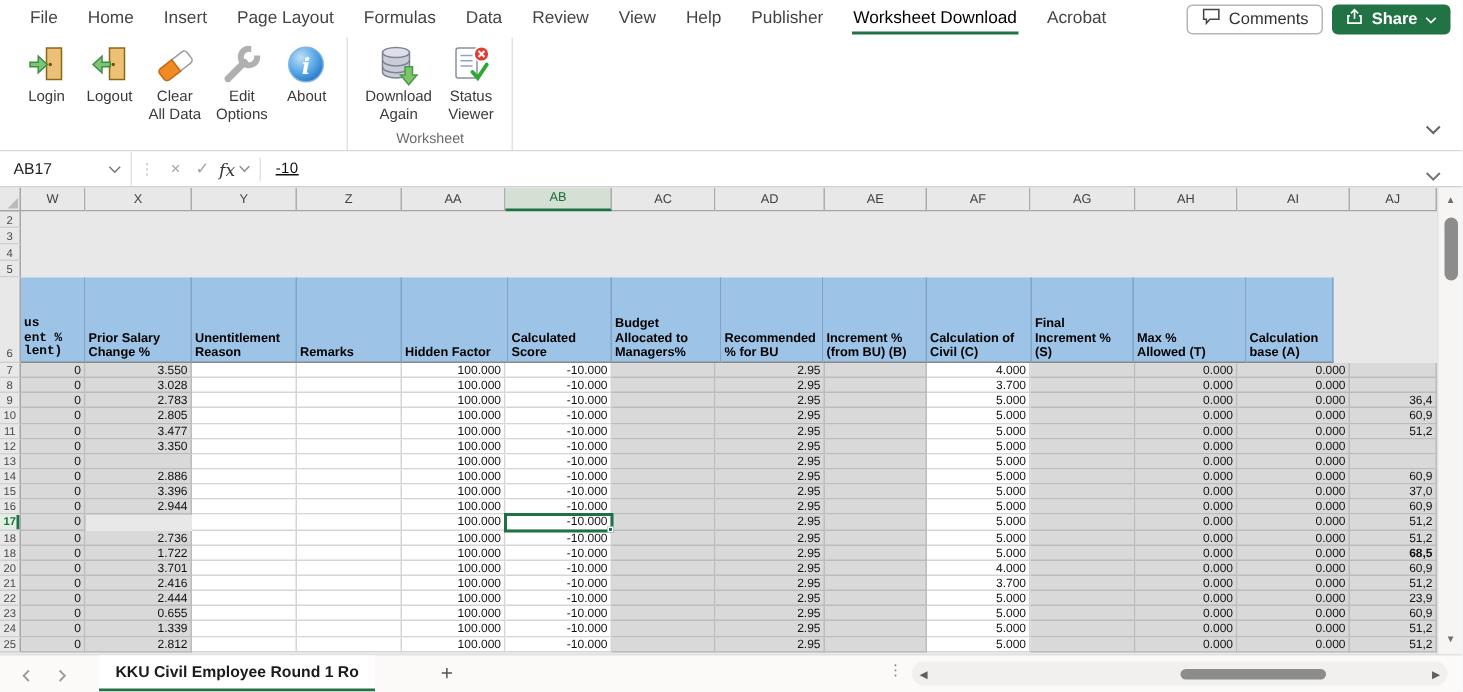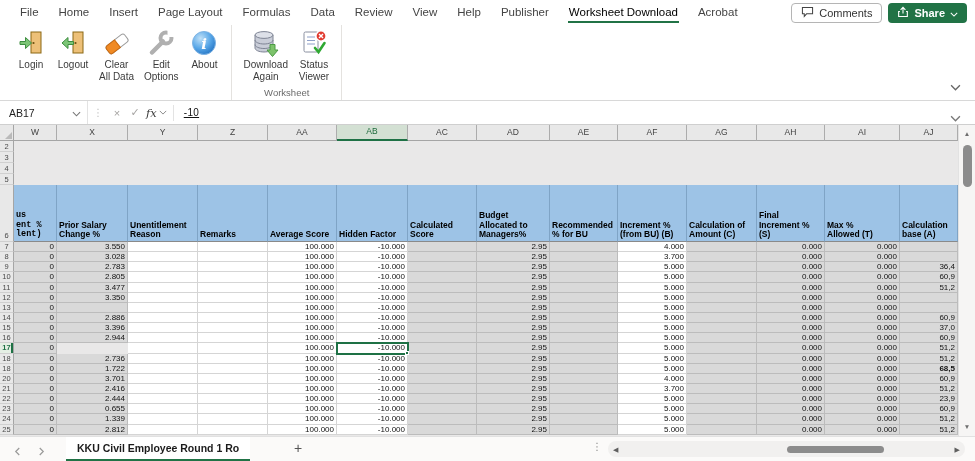--- a/index.html
+++ b/index.html
@@ -319,33 +319,32 @@
         <div class="hdr-row">
           <div class="gut hdr6">6</div>
           <div class="hcell" style="width: 43px; font-family: Liberation Mono, monospace;">us
 ent %
 lent)</div>
           <div class="hcell" style="width: 71px;">Prior Salary
 Change %</div>
           <div class="hcell" style="width: 70px;">Unentitlement
 Reason</div>
           <div class="hcell" style="width: 70px;">Remarks</div>
-          <div class="hcell" style="width: 69px;">Average Score</div>
           <div class="hcell" style="width: 71px;">Hidden Factor</div>
           <div class="hcell" style="width: 69px;">Calculated
 Score</div>
           <div class="hcell" style="width: 73px;">Budget
 Allocated to
 Managers%</div>
           <div class="hcell" style="width: 68px;">Recommended
 % for BU</div>
           <div class="hcell" style="width: 69px;">Increment %
 (from BU) (B)</div>
           <div class="hcell" style="width: 70px;">Calculation of
-Amount (C)</div>
+Civil (C)</div>
           <div class="hcell" style="width: 68px;">Final
 Increment %
 (S)</div>
           <div class="hcell" style="width: 75px;">Max %
 Allowed (T)</div>
           <div class="hcell" style="width: 58px;">Calculation
 base (A)</div>
         </div>
         <div class="drow">
           <div class="gut">7</div>

